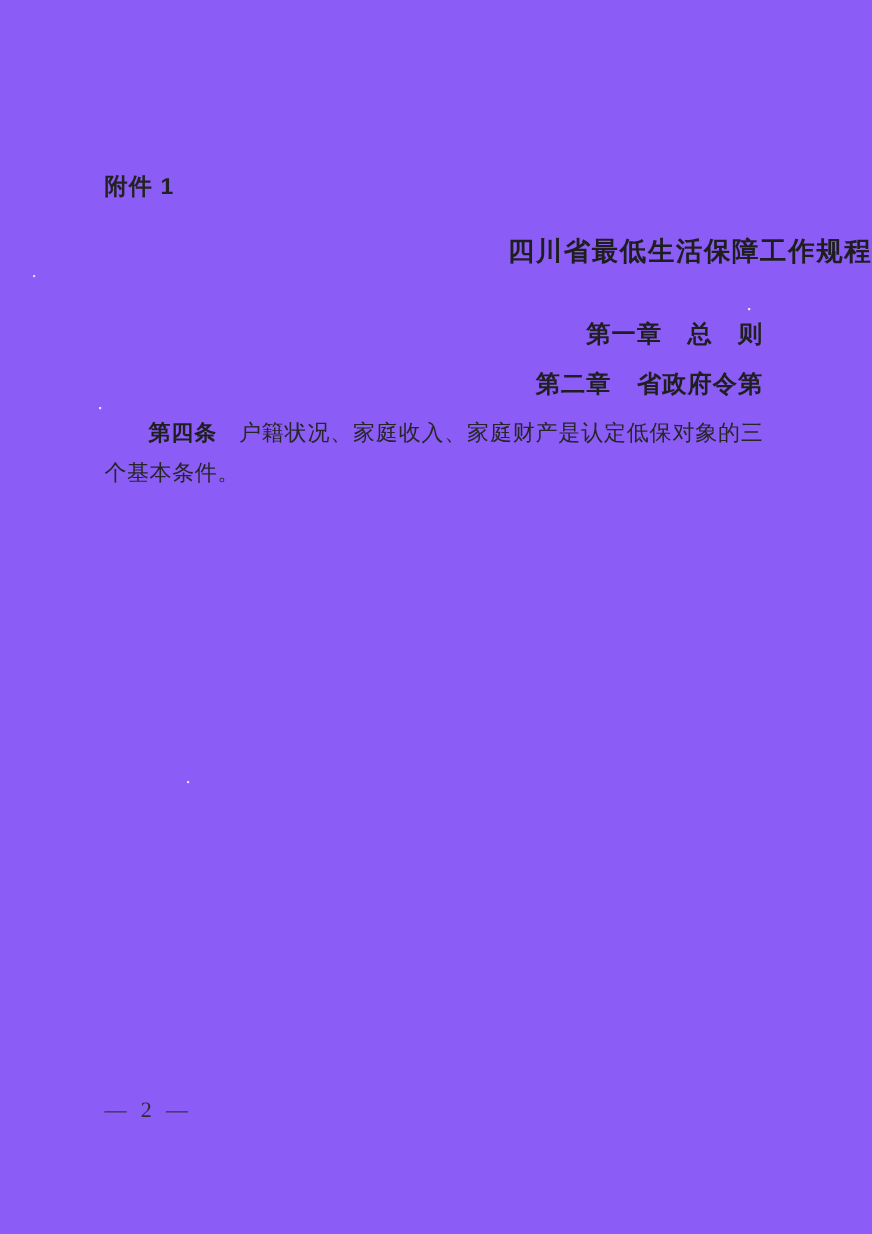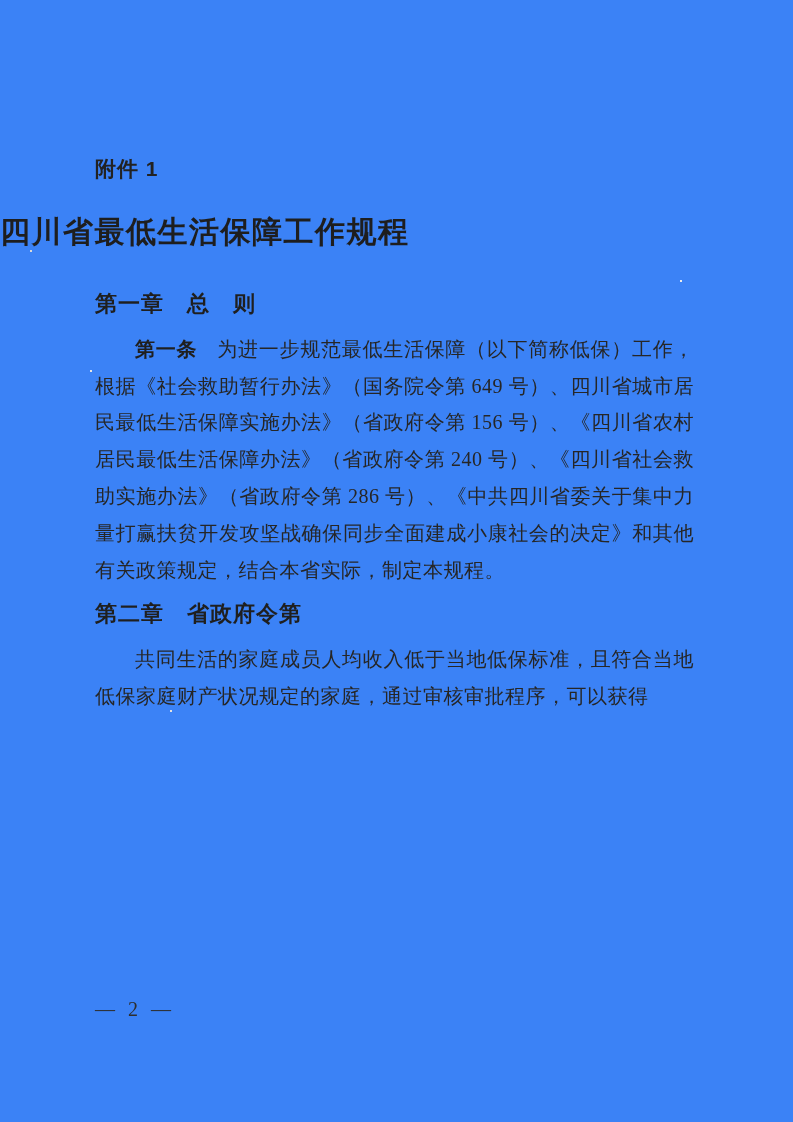--- a/index.html
+++ b/index.html
@@ -5,21 +5,21 @@
   html, body {
     margin: 0;
     padding: 0;
     background: #9a9a9a;
   }
   .page {
     position: relative;
     width: 793px;
     height: 1122px;
     margin: 0 auto;
-    background: #3b82f6;
+    background: #8b5cf6;
     overflow: hidden;
     color: #2b2b2b;
     box-shadow: 0 0 8px rgba(0,0,0,.35);
   }
   
   .page::after {
     content: "";
     position: absolute;
     left: 30px; top: 250px;
     width: 2px; height: 2px;
@@ -34,42 +34,42 @@
     font-weight: 700;
     font-size: 21px;
     letter-spacing: 1px;
     color: #222;
   }
   .doc-title {
     position: absolute;
     left: 0;
     top: 212px;
     width: 100%;
-    text-align: left;
+    text-align: right;
     font-family: "Liberation Serif", "DejaVu Serif", serif;
     font-weight: 700;
-    font-size: 30px;
+    font-size: 24px;
     letter-spacing: 1.5px;
     color: #1e1e1e;
   }
   .body-text {
     position: absolute;
     left: 95px;
     top: 278px;
     width: 599px;
     font-family: "Liberation Serif", "DejaVu Serif", serif;
     font-size: 20px;
     line-height: 36.8px;
     letter-spacing: 0.5px;
     text-align: justify;
     color: #262626;
   }
   .chapter-heading {
     margin: 8px 0;
-    text-align: left;
+    text-align: right;
     font-family: "Liberation Sans", "DejaVu Sans", sans-serif;
     font-weight: 700;
     font-size: 22px;
     letter-spacing: 1px;
     color: #1f1f1f;
     text-indent: 0;
   }
   .para {
     margin: 0;
     text-indent: 2em;
@@ -96,28 +96,27 @@
 <div class="page">
 
   <div class="attachment">附件 1</div>
 
   <div class="doc-title">四川省最低生活保障工作规程</div>
 
   <div class="body-text">
 
     <p class="chapter-heading">第一章　总　则</p>
 
-    <p class="para">
-      <span class="article-label">第一条</span><span>为进一步规范最低生活保障（以下简称低保）工作，根据《社会救助暂行办法》（国务院令第 649 号）、四川省城市居民最低生活保障实施办法》（省政府令第 156 号）、《四川省农村居民最低生活保障办法》（省政府令第 240 号）、《四川省社会救助实施办法》（省政府令第 286 号）、《中共四川省委关于集中力量打赢扶贫开发攻坚战确保同步全面建成小康社会的决定》和其他有关政策规定，结合本省实际，制定本规程。</span>
-    </p>
 
 
 
     <p class="chapter-heading">第二章　省政府令第</p>
 
+    <p class="para">
+      <span class="article-label">第四条</span><span>户籍状况、家庭收入、家庭财产是认定低保对象的三个基本条件。</span>
+    </p>
 
-    <p class="para">共同生活的家庭成员人均收入低于当地低保标准，且符合当地低保家庭财产状况规定的家庭，通过审核审批程序，可以获得</p>
 
   </div>
 
   <div class="page-number">— 2 —</div>
 
 </div>
 
 </body></html>

